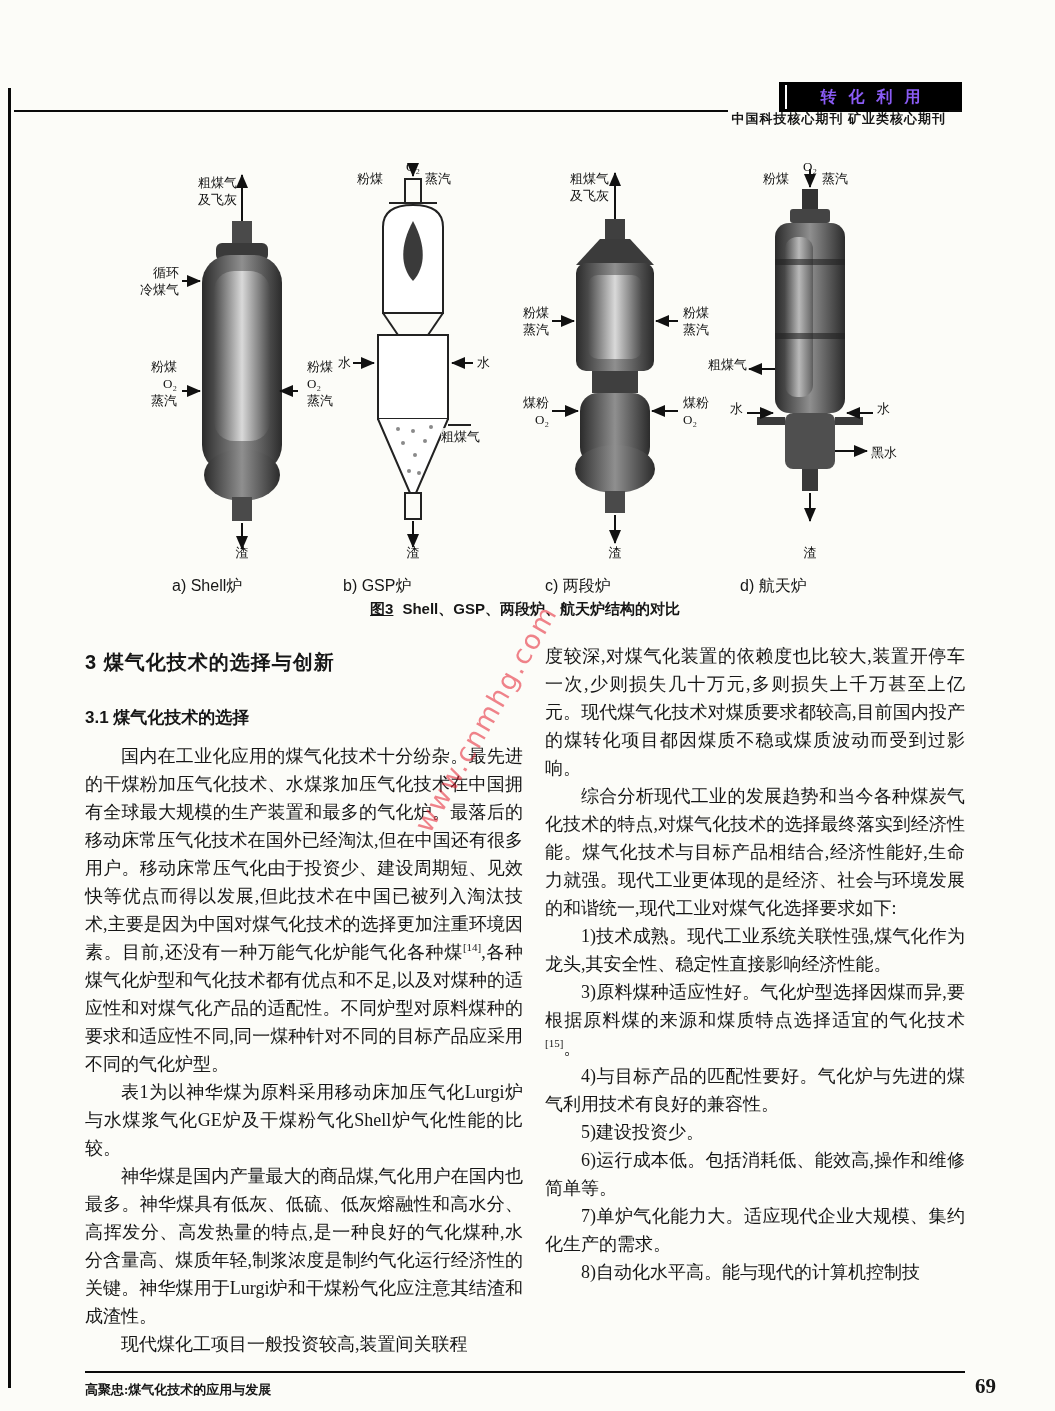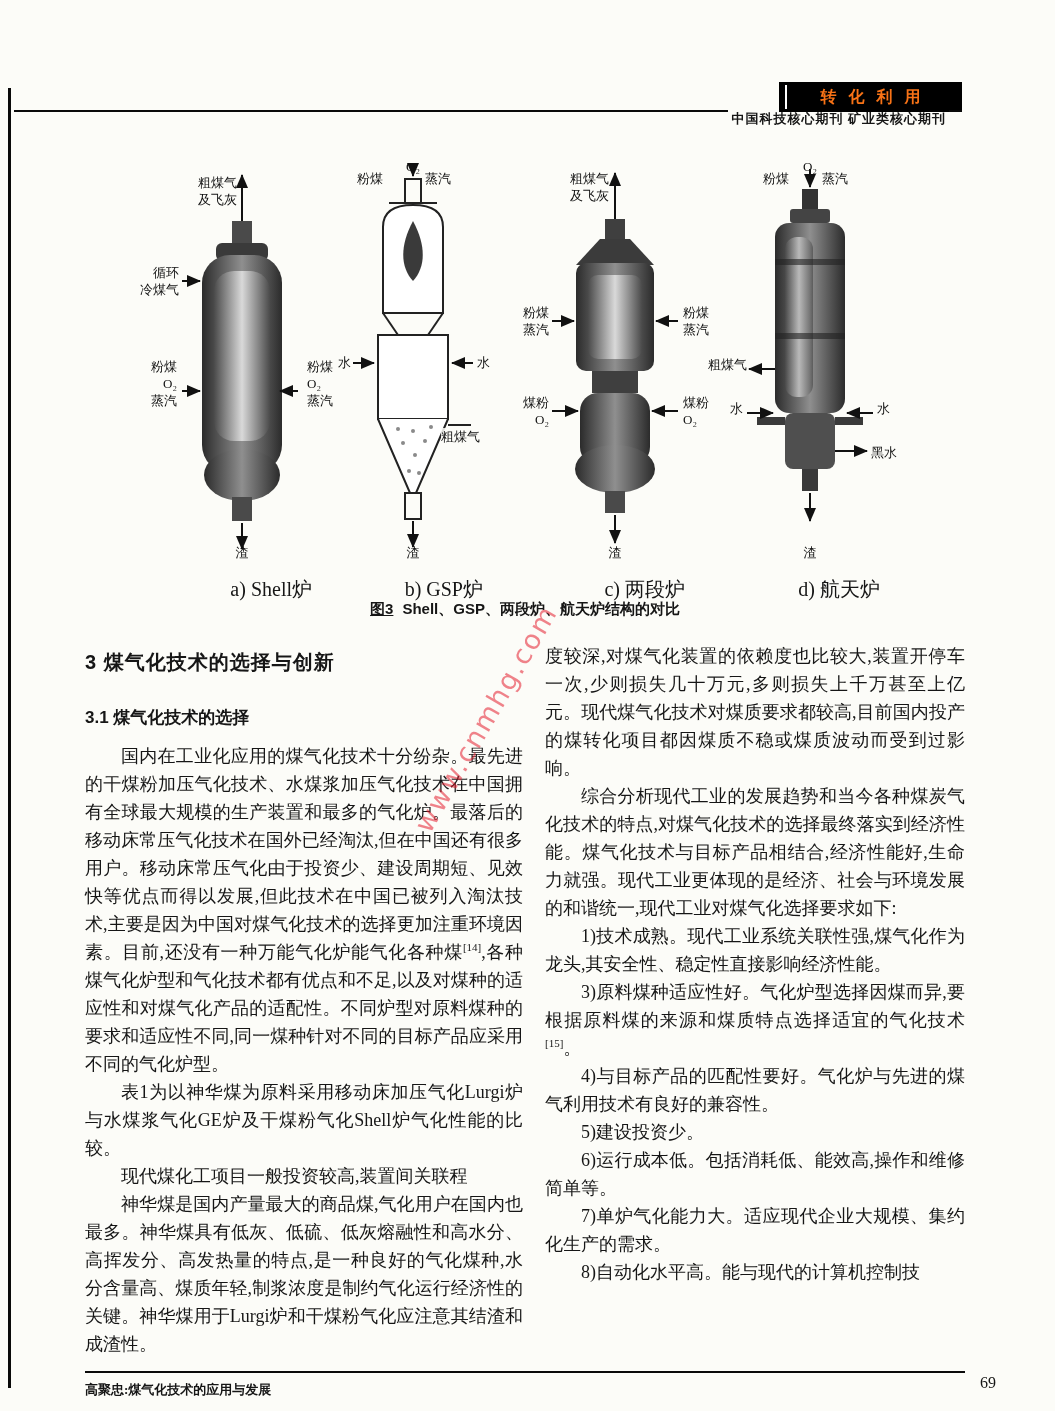--- a/index.html
+++ b/index.html
@@ -8,21 +8,21 @@
     position:relative; width:1055px; height:1411px; margin:0 auto;
     background:#fcfcf8; color:#161616; overflow:hidden;
     font-family:"Liberation Serif","DejaVu Serif",serif;
   }
   
   .left-rule { position:absolute; left:8px; top:88px; width:3px; height:1300px; background:#0a0a0a; }
 
   
   .header-tag {
     position:absolute; left:779px; top:82px; width:183px; height:30px;
-    background:#000; color:#f97316; display:flex; align-items:center; justify-content:center;
+    background:#000; color:#8b5cf6; display:flex; align-items:center; justify-content:center;
     font-family:"Liberation Sans","DejaVu Sans",sans-serif; font-weight:bold; font-size:16px;
     letter-spacing:12px; padding-left:12px;
   }
   .header-tag::before { content:""; position:absolute; left:6px; top:3px; bottom:3px; width:2px; background:#fff; }
   .header-rule-row {
     position:absolute; left:14px; top:110px; width:948px; height:18px;
     display:flex; align-items:flex-start;
   }
   .header-rule-row .rule { flex:1; height:2px; background:#0a0a0a; }
   .header-rule-row .rule-end { width:13px; height:2px; background:#0a0a0a; }
@@ -35,22 +35,22 @@
   .figure { position:absolute; left:85px; top:158px; width:880px; height:475px; }
   .vessel { position:absolute; overflow:visible; }
   .fig-label {
     position:absolute; font-size:13px; line-height:17px; white-space:pre-line;
     font-family:"Liberation Serif","DejaVu Serif",serif; color:#111;
   }
   .fig-label.r { text-align:right; }
   .fig-label.c { text-align:center; }
   .fig-label.bgw { background:rgba(252,252,248,0.85); }
   .sub-caption {
-    position:absolute; top:418px; width:140px; text-align:right; font-size:20px;
-    font-family:Liberation Serif, serif;
+    position:absolute; top:418px; width:140px; text-align:left; font-size:16px;
+    font-family:Liberation Sans, sans-serif;
   }
   .figure-caption {
     position:absolute; left:0; top:442px; width:880px; text-align:center;
     font-family:"Liberation Sans","DejaVu Sans",sans-serif; font-weight:bold; font-size:15px;
   }
   .figure-caption .cap-label { margin-right:9px;text-decoration:underline; }
 
   
   .col { position:absolute; font-size:18px; line-height:28px; text-align:justify; }
   .col-left  { left:85px;  top:646px; width:438px; }
@@ -71,21 +71,21 @@
   .watermark {
     position:absolute; left:408px; top:822px;
     transform:rotate(-60deg); transform-origin:0 0;
     color:rgba(228,30,45,0.55); font-size:27px; letter-spacing:2px;
     font-family:"DejaVu Sans","Liberation Sans",sans-serif; pointer-events:none;
   }
 
   
   .footer-rule { position:absolute; left:85px; top:1371px; width:880px; height:2px; background:#0a0a0a; }
   .footer-author { position:absolute; left:85px; top:1381px; font-size:13px; font-weight:bold; }
-  .page-number { position:absolute; left:948px; top:1374px; width:48px; text-align:right; font-size:16px; font-weight:normal; }
+  .page-number { position:absolute; left:948px; top:1374px; width:48px; text-align:right; font-size:21px; font-weight:bold; }
 </style>
 </head>
 <body>
 
 <div class="page">
 
   <svg width="0" height="0" style="position:absolute">
     <defs>
       <marker id="ah" markerWidth="9" markerHeight="8" refX="6.5" refY="3" orient="auto">
         <path d="M0,0 L7,3 L0,6 Z" fill="#111"></path>
@@ -237,22 +237,22 @@
     <div class="figure-caption">
       <span class="cap-label">图3</span><span>Shell、GSP、两段炉、航天炉结构的对比</span>
     </div>
   </div>
 
   <div class="col col-left">
     <h2 class="section">3  煤气化技术的选择与创新</h2>
     <h3 class="subsection">3.1  煤气化技术的选择</h3>
     <p>国内在工业化应用的煤气化技术十分纷杂。最先进的干煤粉加压气化技术、水煤浆加压气化技术在中国拥有全球最大规模的生产装置和最多的气化炉。最落后的移动床常压气化技术在国外已经淘汰,但在中国还有很多用户。移动床常压气化由于投资少、建设周期短、见效快等优点而得以发展,但此技术在中国已被列入淘汰技术,主要是因为中国对煤气化技术的选择更加注重环境因素。目前,还没有一种万能气化炉能气化各种煤<sup>[14]</sup>,各种煤气化炉型和气化技术都有优点和不足,以及对煤种的适应性和对煤气化产品的适配性。不同炉型对原料煤种的要求和适应性不同,同一煤种针对不同的目标产品应采用不同的气化炉型。</p>
     <p>表1为以神华煤为原料采用移动床加压气化Lurgi炉与水煤浆气化GE炉及干煤粉气化Shell炉气化性能的比较。</p>
+    <p>神华煤是国内产量最大的商品煤,气化用户在国内也最多。神华煤具有低灰、低硫、低灰熔融性和高水分、高挥发分、高发热量的特点,是一种良好的气化煤种,水分含量高、煤质年轻,制浆浓度是制约气化运行经济性的关键。神华煤用于Lurgi炉和干煤粉气化应注意其结渣和成渣性。</p>
     <p>现代煤化工项目一般投资较高,装置间关联程</p>
-    <p>神华煤是国内产量最大的商品煤,气化用户在国内也最多。神华煤具有低灰、低硫、低灰熔融性和高水分、高挥发分、高发热量的特点,是一种良好的气化煤种,水分含量高、煤质年轻,制浆浓度是制约气化运行经济性的关键。神华煤用于Lurgi炉和干煤粉气化应注意其结渣和成渣性。</p>
   </div>
 
   <div class="col col-right">
     <p class="no-indent">度较深,对煤气化装置的依赖度也比较大,装置开停车一次,少则损失几十万元,多则损失上千万甚至上亿元。现代煤气化技术对煤质要求都较高,目前国内投产的煤转化项目都因煤质不稳或煤质波动而受到过影响。</p>
     <p>综合分析现代工业的发展趋势和当今各种煤炭气化技术的特点,对煤气化技术的选择最终落实到经济性能。煤气化技术与目标产品相结合,经济性能好,生命力就强。现代工业更体现的是经济、社会与环境发展的和谐统一,现代工业对煤气化选择要求如下:</p>
     <p>1)技术成熟。现代工业系统关联性强,煤气化作为龙头,其安全性、稳定性直接影响经济性能。</p>
     <p>3)原料煤种适应性好。气化炉型选择因煤而异,要根据原料煤的来源和煤质特点选择适宜的气化技术<sup>[15]</sup>。</p>
     <p>4)与目标产品的匹配性要好。气化炉与先进的煤气利用技术有良好的兼容性。</p>
     <p>5)建设投资少。</p>
     <p>6)运行成本低。包括消耗低、能效高,操作和维修简单等。</p>

